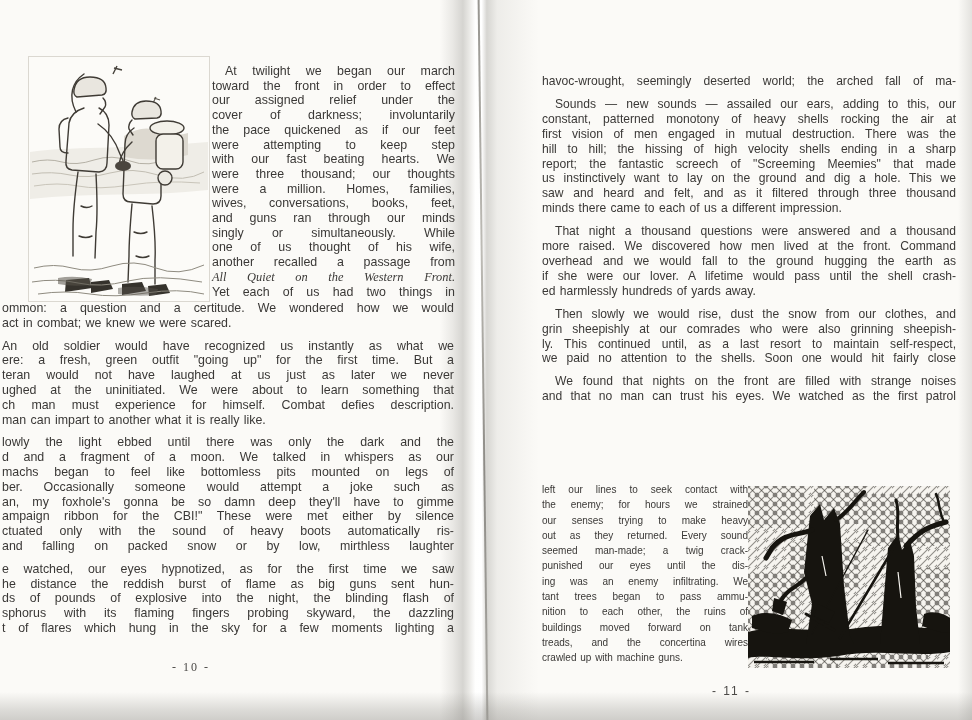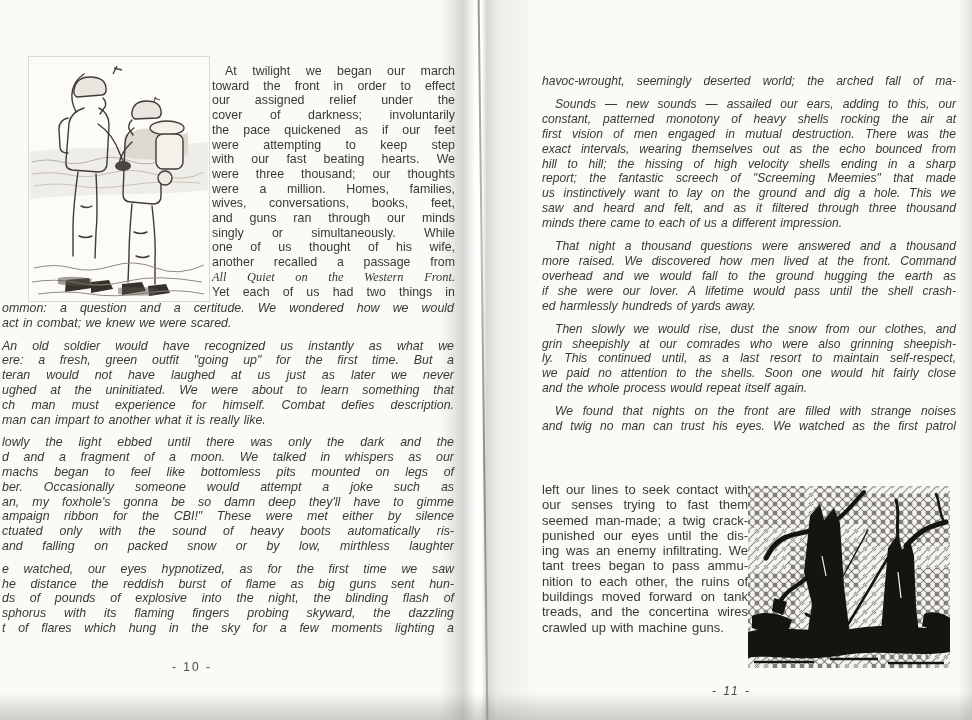--- a/index.html
+++ b/index.html
@@ -37,33 +37,33 @@
   }
   .right-edge-shadow{
     position:absolute; top:0; right:0; width:14px; height:720px;
     background:linear-gradient(270deg, rgba(120,118,112,0.18), rgba(120,118,112,0));
   }
 
   
   .lines > div, .tline { text-align:justify; text-align-last:justify; word-spacing:1px; }
   .lines > div.tlast   { text-align-last:left; }
   .p-indent > div:first-child { text-indent:13px; }
-  .para { margin:0 0 8px 0;font-style:italic; }
+  .para { margin:0 0 8px 0; }
   .para:last-child { margin-bottom:0; }
 
   .intro { position:absolute; left:212px; top:64px; width:243px; font-size:12.4px; line-height:14.7px; }
   .italic-line { font-family:"Liberation Serif", serif; font-style:italic; }
   .fullblock { position:absolute; left:2px; top:301px; width:452px; font-size:12.4px; line-height:14.8px; }
 
   .rbody { position:absolute; left:22px; top:74px;  width:414px; font-size:12.1px; line-height:14.9px; }
-  .rwrap { position:absolute; left:22px; top:482px; width:206px; font-size:13px; line-height:15.3px; }
+  .rwrap { position:absolute; left:22px; top:482px; width:206px; font-size:10px; line-height:15.3px; }
 
   .pageno { position:absolute; font-size:12px; letter-spacing:2px; color:#4a4846; }
-  .pageno-left  { left:172px; top:660px; }
-  .pageno-right { left:192px; top:684px;font-style:italic; }
+  .pageno-left  { left:172px; top:660px;font-family:Liberation Serif, serif; }
+  .pageno-right { left:192px; top:684px; }
 
   
   .illus { position:absolute; }
   .illus-left  { left:28px;  top:56px;  width:182px; height:246px; }
   .illus-right { left:228px; top:486px; width:202px; height:182px; }
   .illus svg { display:block; width:100%; height:100%; }
 </style>
 </head>
 <body>
 
@@ -190,50 +190,50 @@
   <div class="page right">
 
     <div class="rbody">
       <div class="para lines">
           <div>havoc-wrought, seemingly deserted world; the arched fall of ma-</div>
         </div>
       <div class="para lines p-indent">
           <div>Sounds — new sounds — assailed our ears, adding to this, our</div>
           <div>constant, patterned monotony of heavy shells rocking the air at</div>
           <div>first vision of men engaged in mutual destruction. There was the</div>
-          <div>exact intervals, wearing themselves out as the echo bounced from</div>
           <div>hill to hill; the hissing of high velocity shells ending in a sharp</div>
           <div>report; the fantastic screech of "Screeming Meemies" that made</div>
           <div>us instinctively want to lay on the ground and dig a hole. This we</div>
           <div>saw and heard and felt, and as it filtered through three thousand</div>
           <div class="tlast">minds there came to each of us a different impression.</div>
         </div>
       <div class="para lines p-indent">
           <div>That night a thousand questions were answered and a thousand</div>
           <div>more raised. We discovered how men lived at the front. Command</div>
           <div>overhead and we would fall to the ground hugging the earth as</div>
           <div>if she were our lover. A lifetime would pass until the shell crash-</div>
           <div class="tlast">ed harmlessly hundreds of yards away.</div>
         </div>
       <div class="para lines p-indent">
           <div>Then slowly we would rise, dust the snow from our clothes, and</div>
           <div>grin sheepishly at our comrades who were also grinning sheepish-</div>
           <div>ly. This continued until, as a last resort to maintain self-respect,</div>
           <div>we paid no attention to the shells. Soon one would hit fairly close</div>
-          <div class="tlast">and the whole process would repeat itself again.</div>
         </div>
       <div class="para lines p-indent">
           <div>We found that nights on the front are filled with strange noises</div>
-          <div>and twig no man can trust his eyes. We watched as the first patrol</div>
+          <div>and that no man can trust his eyes. We watched as the first patrol</div>
         </div>
     </div>
 
     <div class="rwrap lines">
         <div>left our lines to seek contact with</div>
-        <div>our senses trying to fast them</div>
+        <div>the enemy; for hours we strained</div>
+        <div>our senses trying to make heavy</div>
+        <div>out as they returned. Every sound</div>
         <div>seemed man-made; a twig crack-</div>
         <div>punished our eyes until the dis-</div>
         <div>ing was an enemy infiltrating. We</div>
         <div>tant trees began to pass ammu-</div>
         <div>nition to each other, the ruins of</div>
         <div>buildings moved forward on tank</div>
         <div>treads, and the concertina wires</div>
         <div class="tlast">crawled up with machine guns.</div>
       </div>
 

